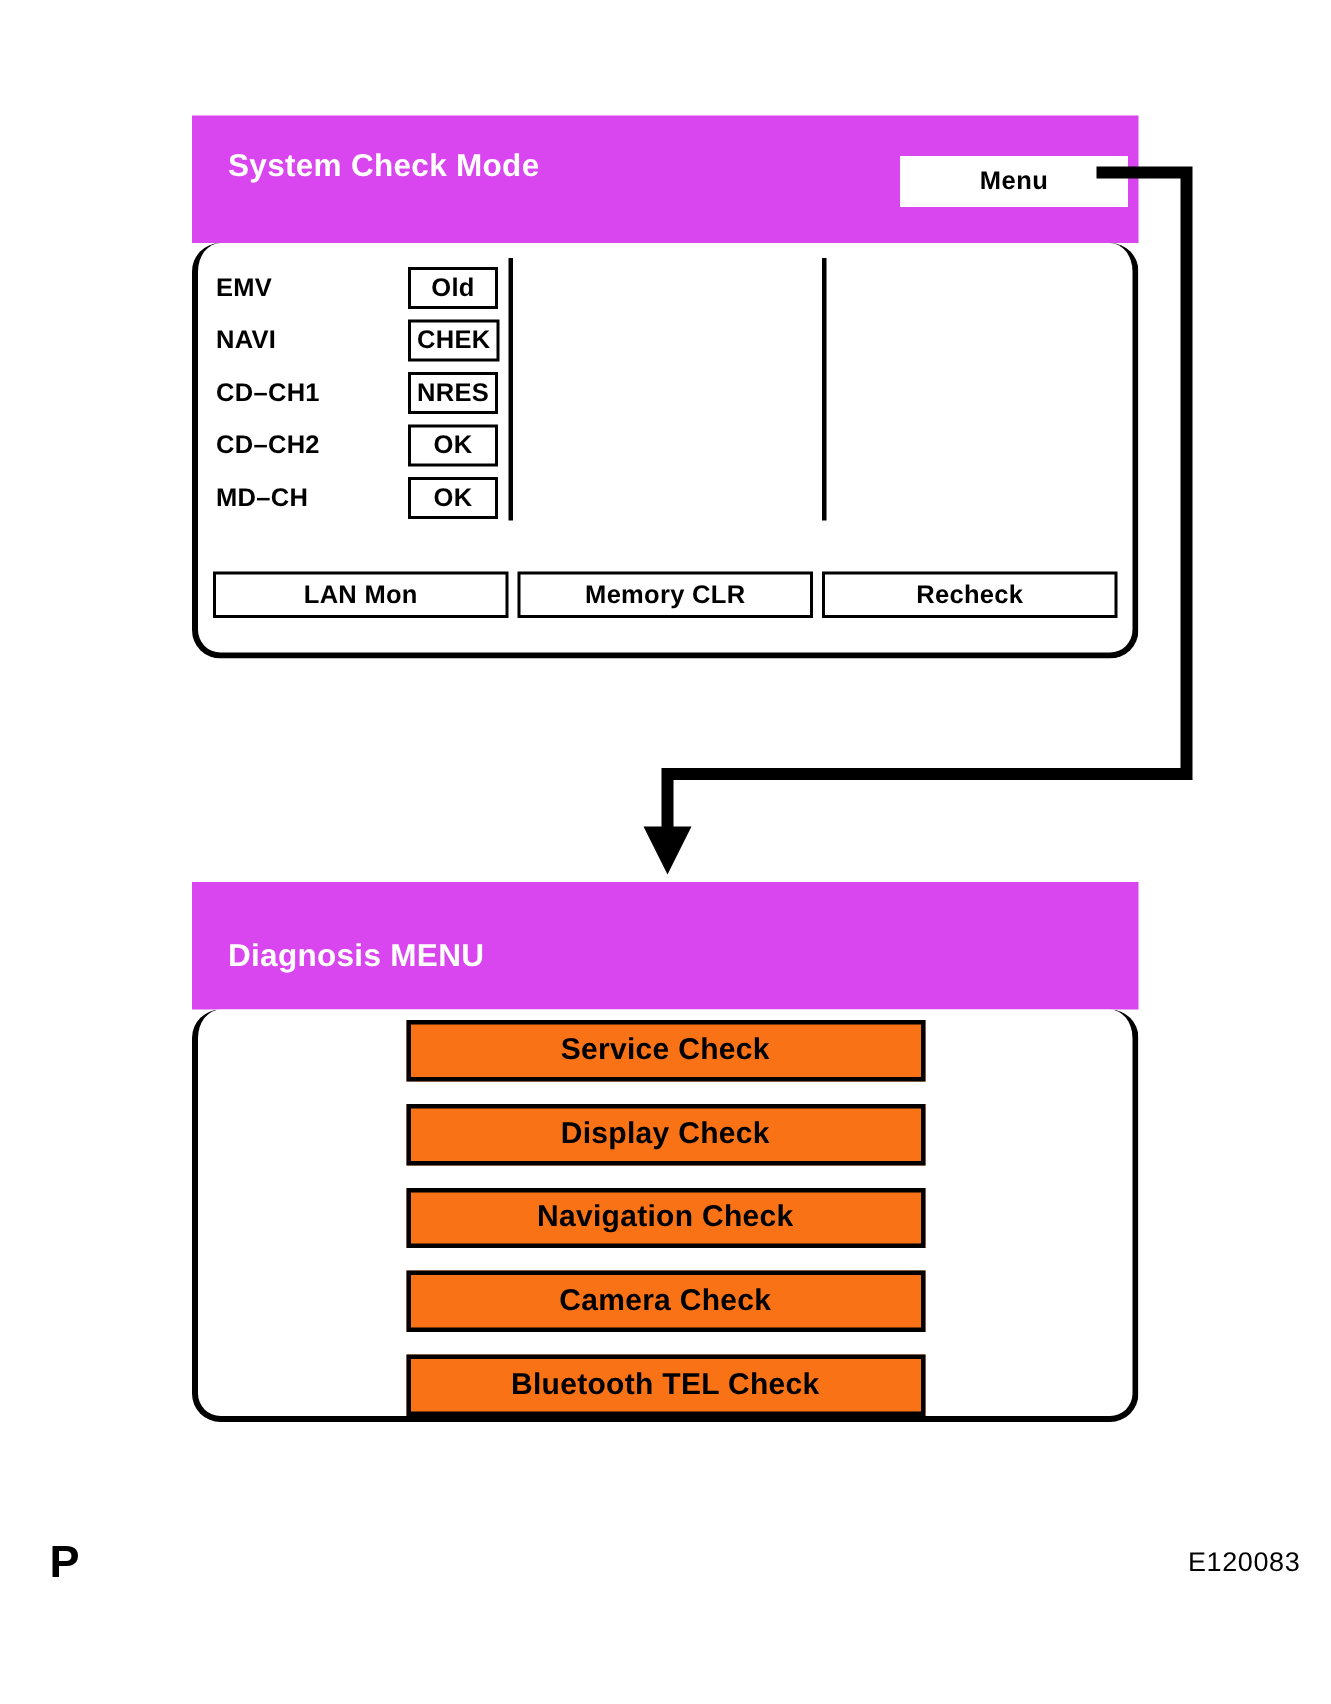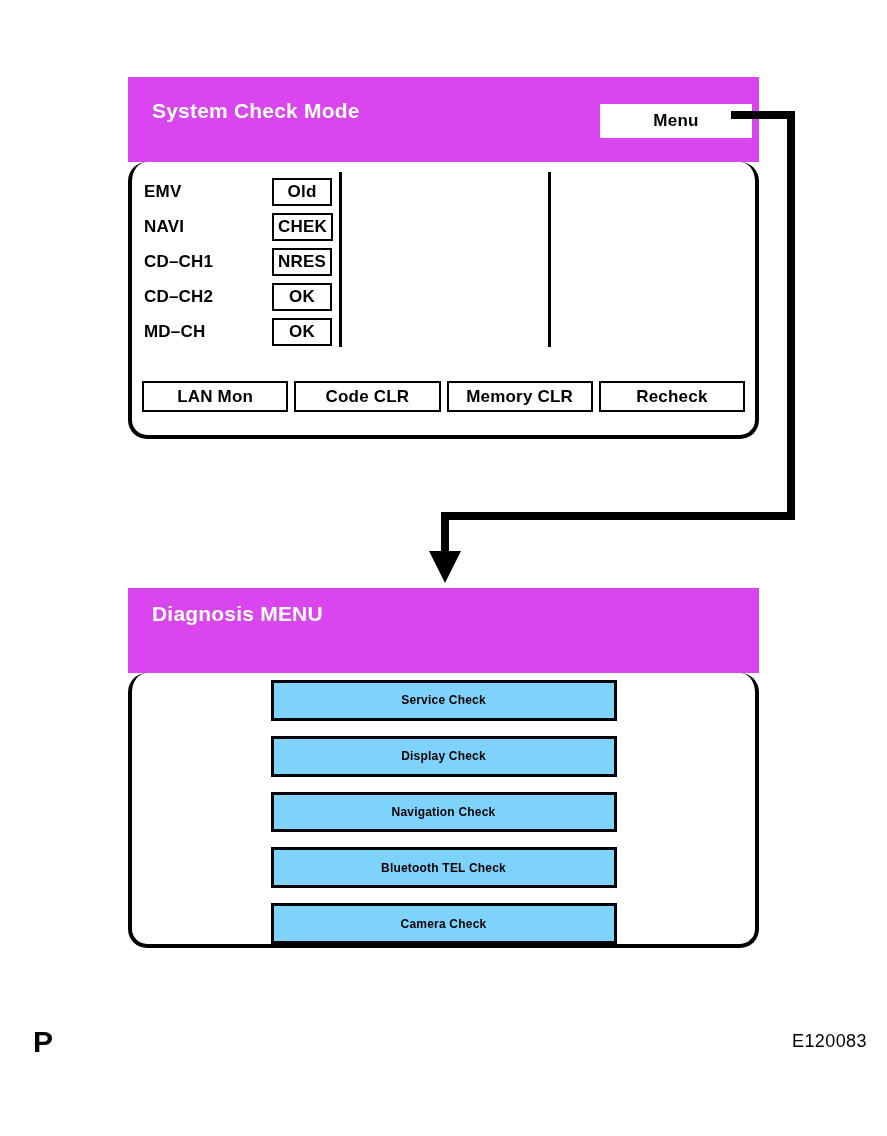--- a/index.html
+++ b/index.html
@@ -175,42 +175,42 @@
     width: 631px;
     height: 360px;
     border: none;
   }
   #panel-diagnosis .screen-header {
     height: 85px;
     width: 631px;
   }
   #panel-diagnosis .screen-title {
     left: 24px;
-    top: 14px;
+    top: 38px;
     font-size: 21px;
   }
   #panel-diagnosis .screen-body {
     height: 275px;
     width: 631px;
     border: 4px solid #000000;
     border-top: none;
     display: flex;
     flex-direction: column;
     align-items: center;
     padding-top: 7px;
     gap: 15px;
   }
   .menu-item-button {
     width: 346px;
     height: 43px;
     border: 3px solid #000000;
-    background: #7dd3fc;
-    color: #000000;
-    box-sizing: border-box;
-    font-size: 12px;
+    background: #f97316;
+    color: #000000;
+    box-sizing: border-box;
+    font-size: 20px;
     font-weight: bold;
     display: flex;
     align-items: center;
     justify-content: center;
     letter-spacing: 0.2px;
     white-space: nowrap;
   }
 
   
   #connector {
@@ -285,21 +285,20 @@
           <span class="status-badge">OK</span>
         </div>
       </div>
 
 
       <div class="divider-v" id="divider-1"></div>
       <div class="divider-v" id="divider-2"></div>
 
       <div class="action-bar">
         <div class="action-button">LAN Mon</div>
-        <div class="action-button">Code CLR</div>
         <div class="action-button">Memory CLR</div>
         <div class="action-button">Recheck</div>
       </div>
 
     </div>
   </div>
 
   <svg id="connector" viewBox="0 0 887 1136" xmlns="http://www.w3.org/2000/svg">
     <path d="M 731 115
              L 791 115
@@ -312,21 +311,21 @@
   <div class="screen" id="panel-diagnosis">
 
     <div class="screen-header">
       <div class="screen-title">Diagnosis MENU</div>
     </div>
 
     <div class="screen-body">
       <div class="menu-item-button">Service Check</div>
       <div class="menu-item-button">Display Check</div>
       <div class="menu-item-button">Navigation Check</div>
+      <div class="menu-item-button">Camera Check</div>
       <div class="menu-item-button">Bluetooth TEL Check</div>
-      <div class="menu-item-button">Camera Check</div>
     </div>
   </div>
 
   <div id="footer-page-mark">P</div>
   <div id="footer-figure-id">E120083</div>
 
 </div>
 
 </body></html>

